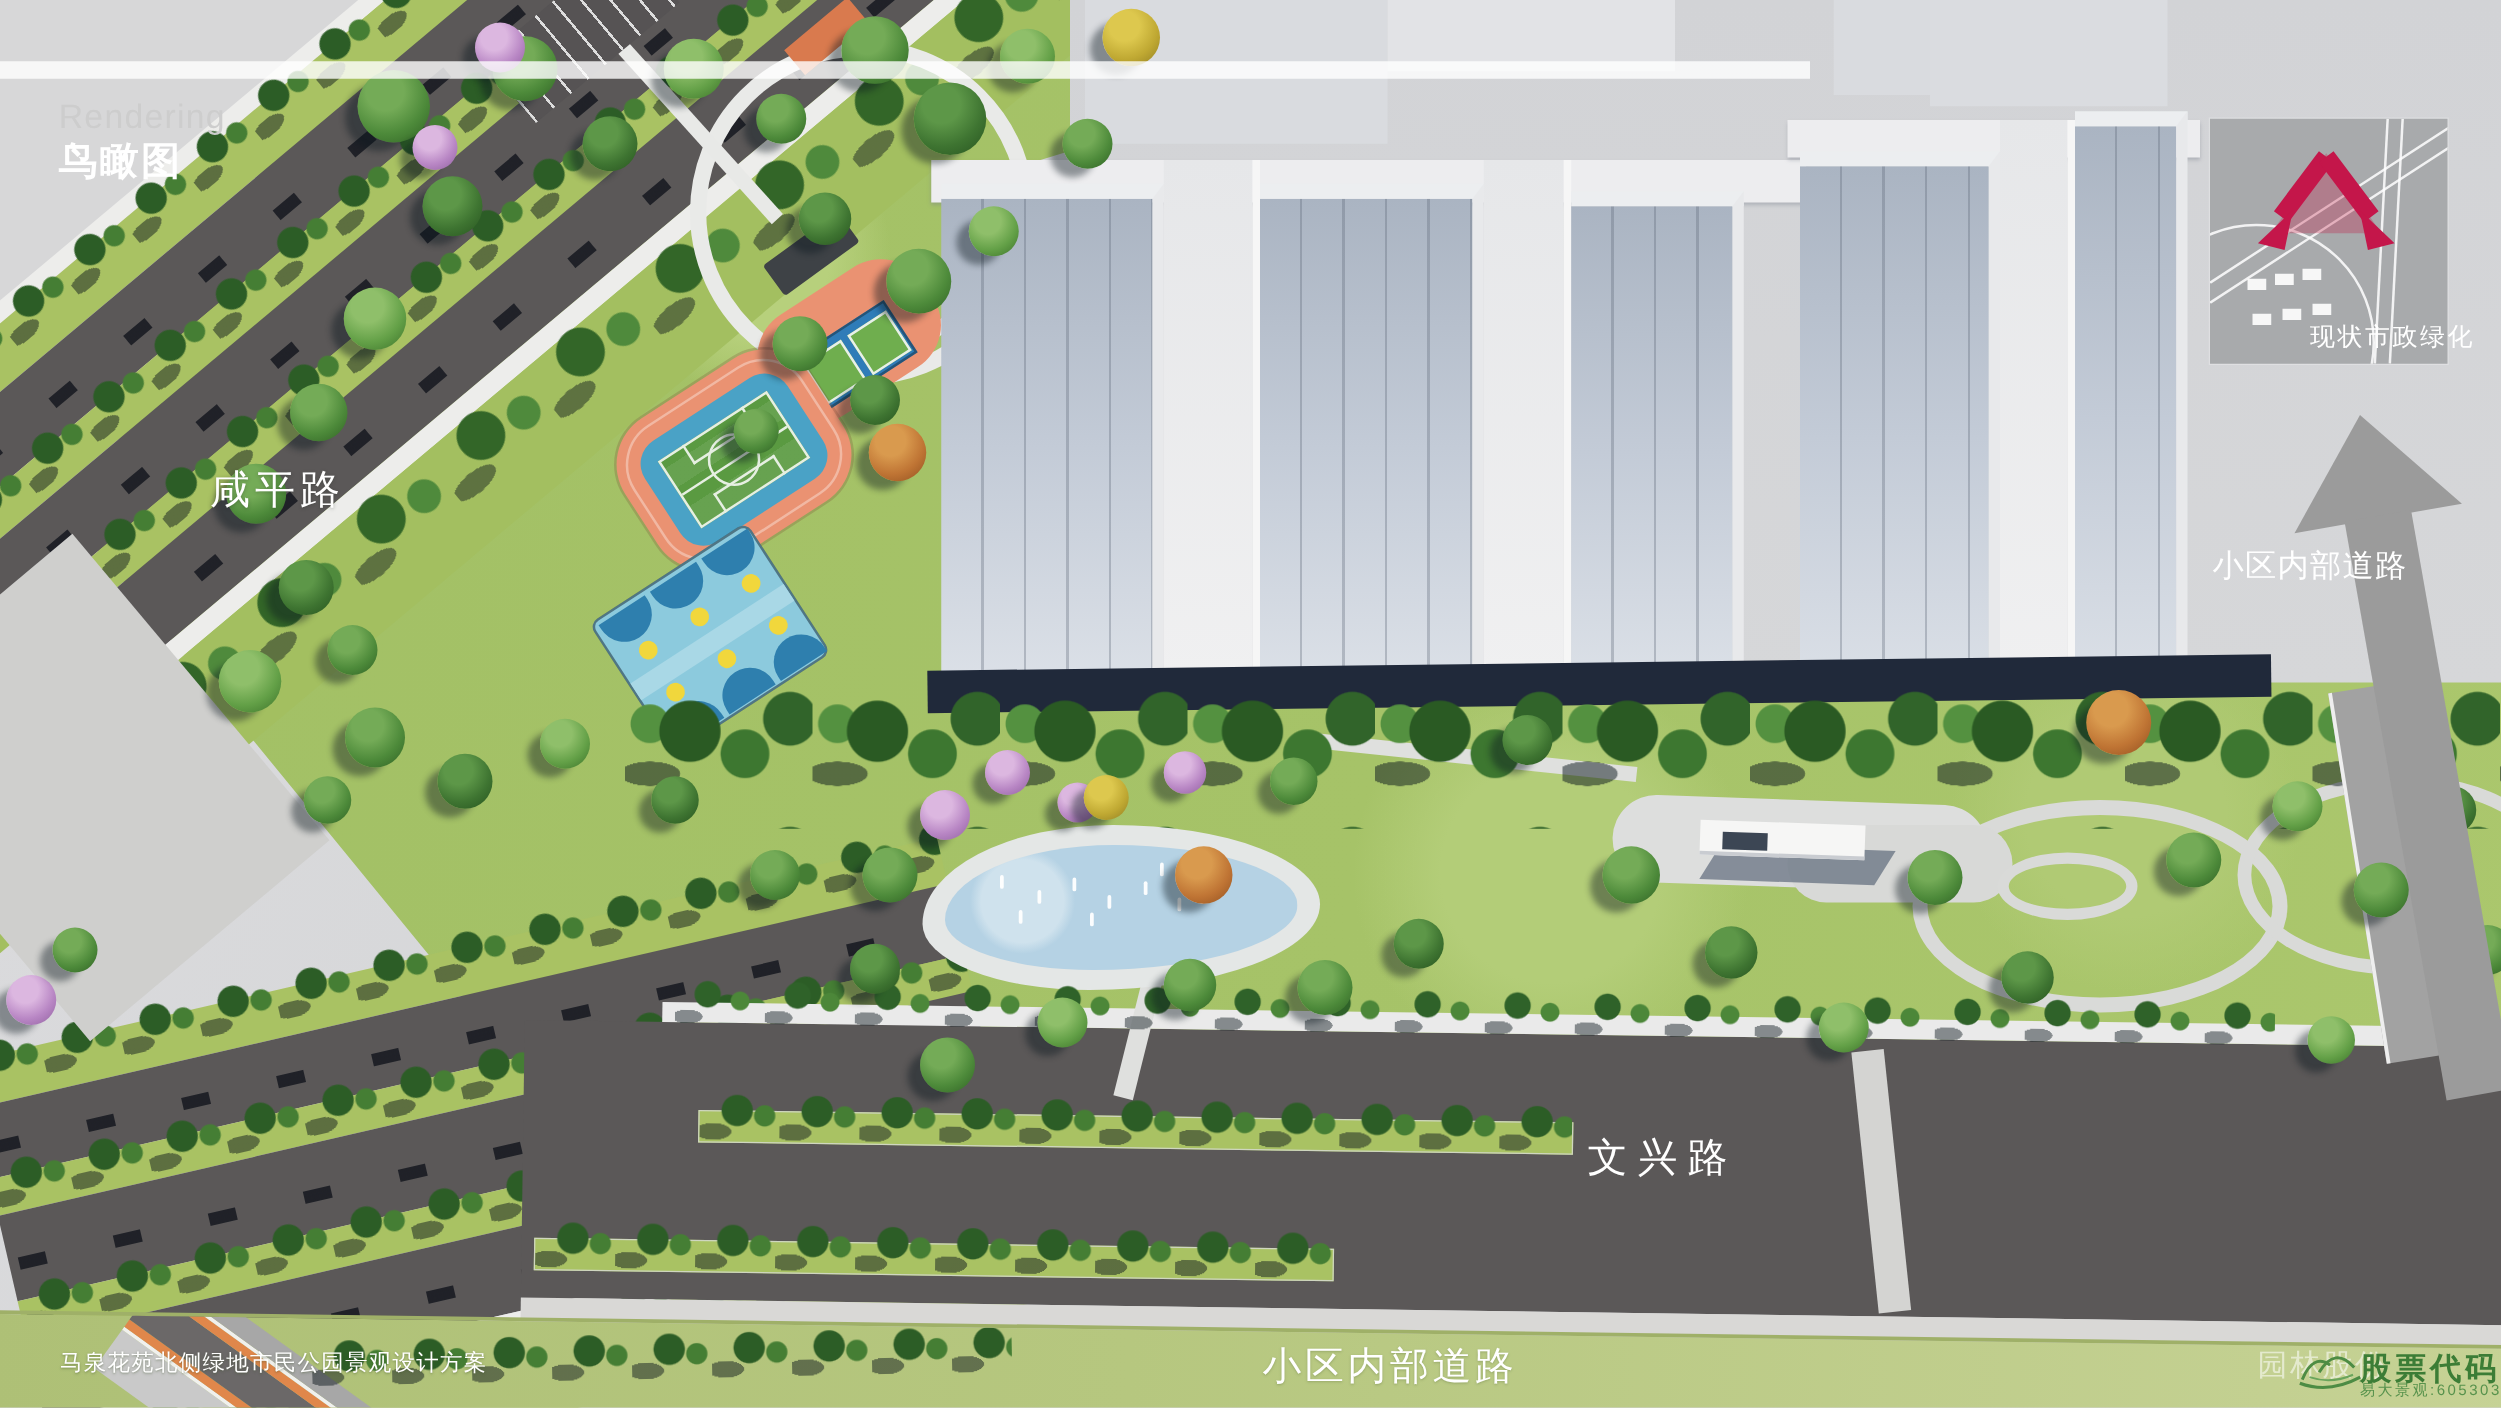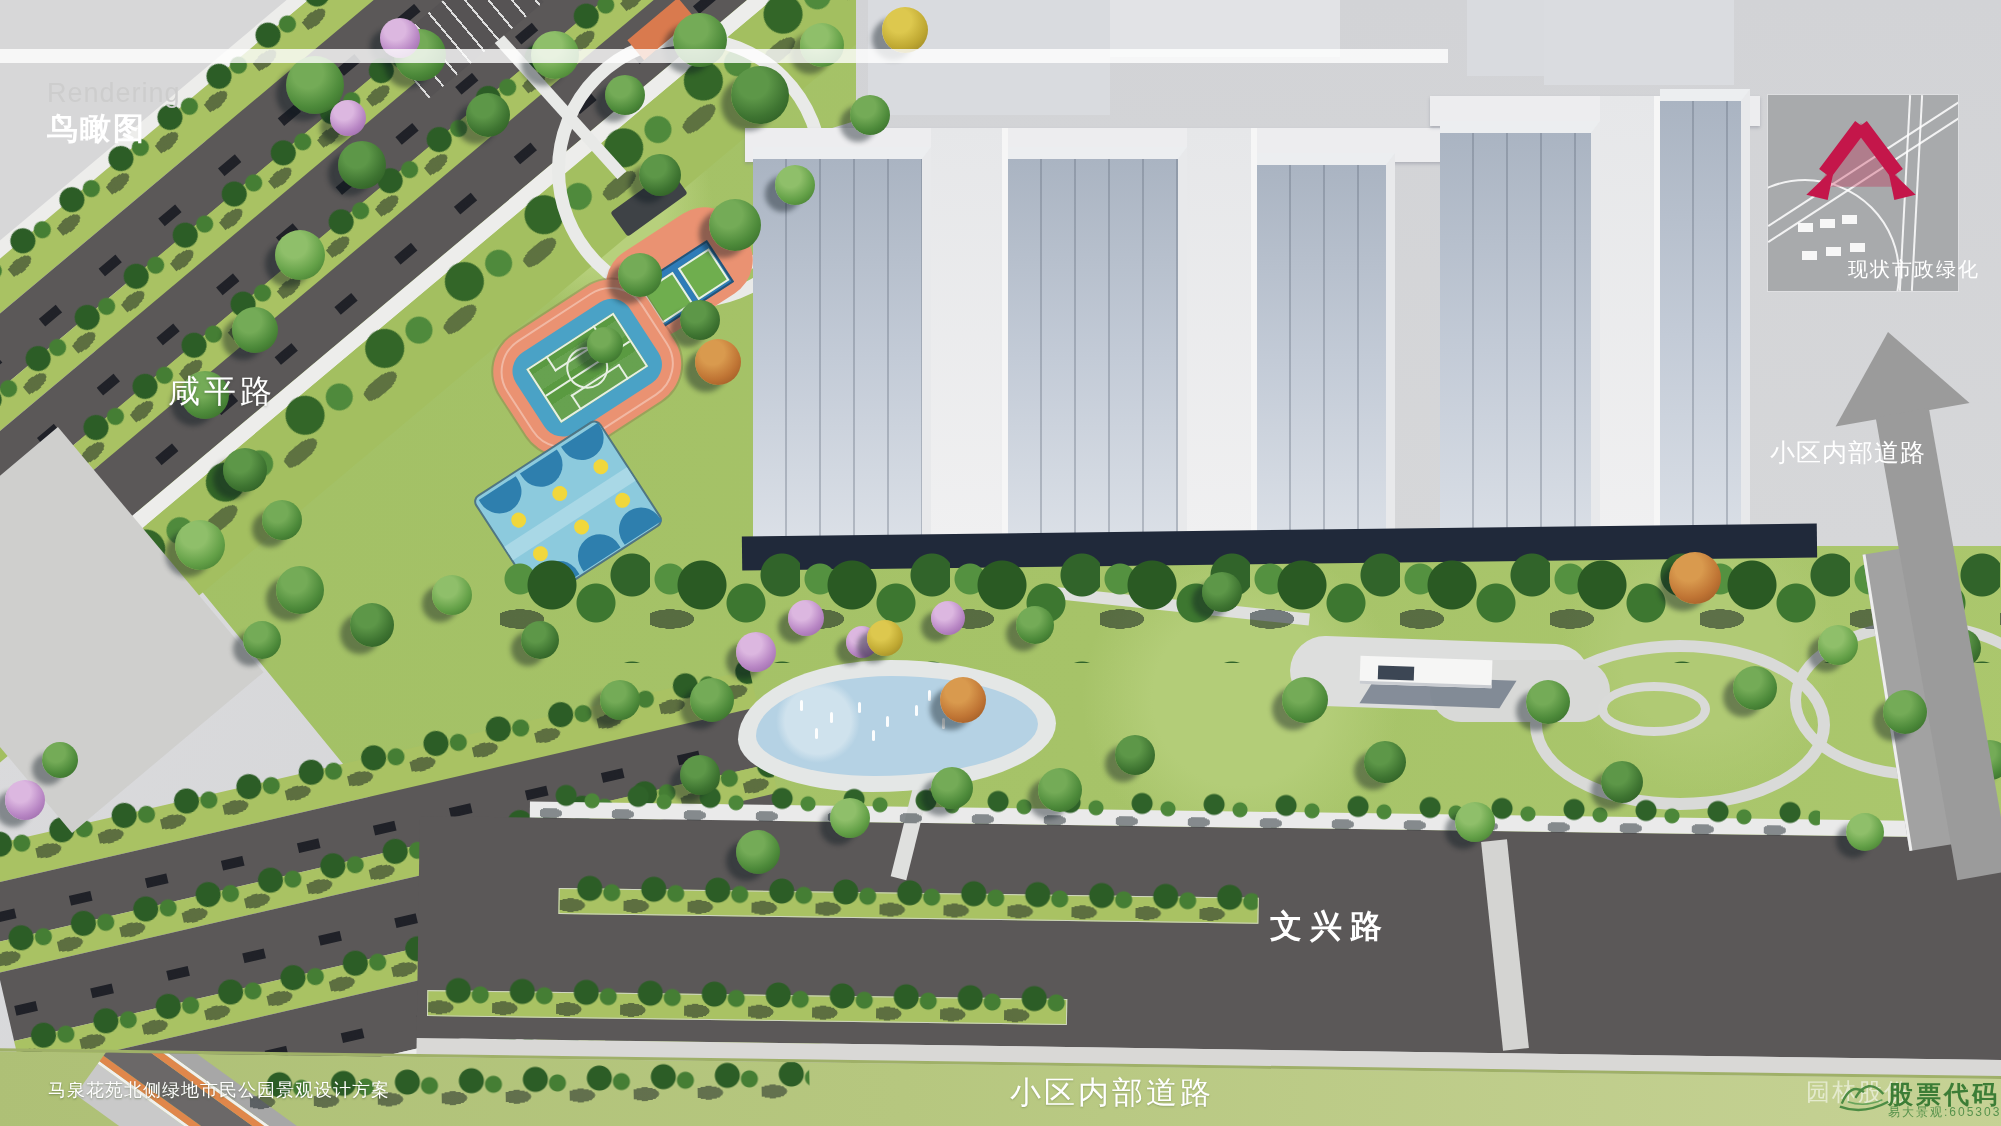--- a/index.html
+++ b/index.html
@@ -122,21 +122,21 @@
   .tree-o{background:radial-gradient(circle at 38% 30%, #d99a4e 0 28%, #bf7434 62%, #8f4f1f 100%);}
   .tree-y{background:radial-gradient(circle at 38% 30%, #ddc84e 0 28%, #bfa832 62%, #8f7c22 100%);}
   
   .white-band{left:0;top:49px;width:1448px;height:14px;background:rgba(255,255,255,.8);}
   .lbl{white-space:nowrap;}
   .lbl-rendering{left:47px;top:78px;font-size:27px;font-weight:300;color:#cdcdcd;letter-spacing:1px;}
   .lbl-title{left:47px;top:108px;font-size:31px;font-weight:bold;color:#ffffff;letter-spacing:2px;}
   .lbl-xianping{left:168px;top:370px;font-size:32px;color:#ffffff;letter-spacing:4px;text-shadow:0 1px 3px rgba(40,50,40,.35);}
   .lbl-resid{left:1222px;top:320px;font-size:33px;color:#1d1d1f;letter-spacing:1px;}
   .lbl-internal{left:1770px;top:436px;font-size:25px;color:#ffffff;letter-spacing:1px;}
-  .lbl-wenxing{left:1270px;top:905px;font-size:32px;color:#ffffff;letter-spacing:8px;font-weight:bold;}
+  .lbl-wenxing{left:1270px;top:905px;font-size:32px;color:#ffffff;letter-spacing:8px;}
   .lbl-municipal{left:1010px;top:1072px;font-size:31px;color:#ffffff;letter-spacing:3px;text-shadow:0 1px 2px rgba(90,110,60,.4);}
   .lbl-project{left:48px;top:1078px;font-size:18px;color:#ffffff;letter-spacing:1px;text-shadow:0 1px 2px rgba(60,80,40,.5);}
   
   .internal-road{left:1862px;top:548px;width:86px;height:300px;background:#a2a2a2;
     border-left:3px solid #eeeeee;border-right:3px solid #eeeeee;transform:rotate(-9deg);transform-origin:top center;}
   .arrow-wrap{left:1818px;top:332px;width:140px;height:560px;transform:rotate(-10deg);transform-origin:top center;}
   .arrow-head{left:2px;top:0;width:0;height:0;border-left:68px solid transparent;border-right:68px solid transparent;border-bottom:84px solid var(--arrow-gray);}
   .arrow-shaft{left:43px;top:82px;width:54px;height:470px;background:var(--arrow-gray);}
   
   .index-map{left:1768px;top:95px;width:190px;height:196px;background:#a8aaac;overflow:hidden;box-shadow:0 0 0 1px rgba(255,255,255,.25);}

